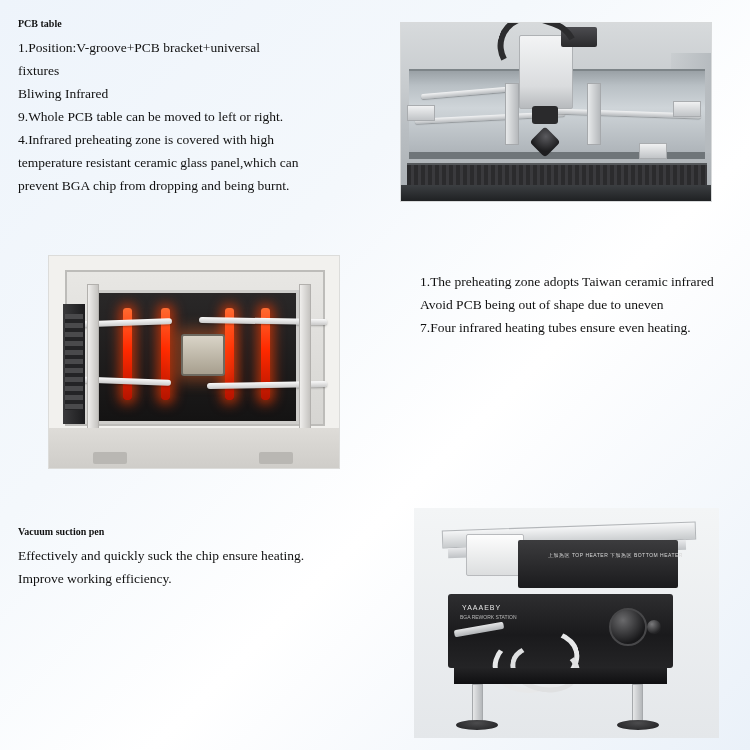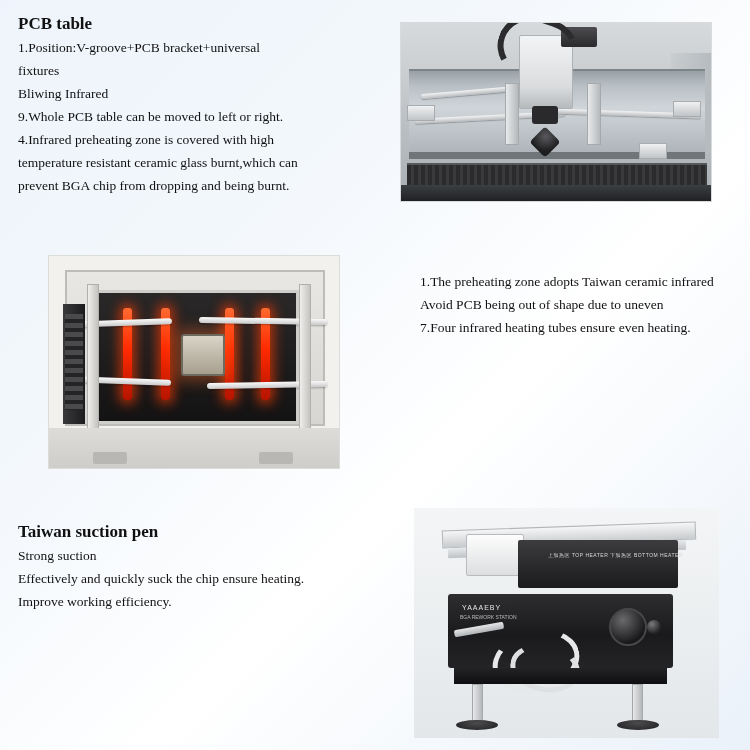--- a/index.html
+++ b/index.html
@@ -24,21 +24,21 @@
 
   
   .txt-block {
     position: absolute;
     font-size: 13.5px;
     line-height: 23px;
     color: #111;
   }
   .txt-block .heading {
     font-weight: bold;
-    font-size: 17px;
+    font-size: 10px;
     margin-bottom: 1px;
     display: block;
   }
   .txt-block .line {
     display: block;
     white-space: normal;
     font-family: Liberation Serif, serif;
   }
 
   
@@ -350,21 +350,21 @@
 
 <div class="page">
 
   <div class="txt-block" id="sec1-text">
     <span class="heading">PCB table</span>
     <span class="line">1.Position:V-groove+PCB bracket+universal</span>
     <span class="line">fixtures</span>
     <span class="line">Bliwing Infrared</span>
     <span class="line">9.Whole PCB table can be moved to left or right.</span>
     <span class="line">4.Infrared preheating zone is covered with high</span>
-    <span class="line">temperature resistant ceramic glass burnt,which can</span>
+    <span class="line">temperature resistant ceramic glass panel,which can</span>
     <span class="line">prevent BGA chip from dropping and being burnt.</span>
   </div>
 
   <div id="photo1">
     <div class="p1-bg"></div>
     <div class="p1-side"></div>
     <div class="p1-table"></div>
     <div class="p1-rail r3"></div>
     <div class="p1-rail r1"></div>
     <div class="p1-rail r2"></div>
@@ -402,22 +402,21 @@
     <div class="p2-foot f2"></div>
   </div>
 
   <div class="txt-block" id="sec2-text">
     <span class="line">1.The preheating zone adopts Taiwan ceramic  infrared</span>
     <span class="line">Avoid PCB being out of shape due to uneven</span>
     <span class="line">7.Four infrared heating tubes ensure even heating.</span>
   </div>
 
   <div class="txt-block" id="sec3-text">
-    <span class="heading">Taiwan suction pen</span>
-    <span class="line">Strong suction</span>
+    <span class="heading">Vacuum suction pen</span>
     <span class="line">Effectively and quickly suck the chip ensure heating.</span>
     <span class="line">Improve working efficiency.</span>
   </div>
 
   <div id="photo3">
     <div class="p3-bg"></div>
     <div class="p3-arm"></div>
     <div class="p3-arm2"></div>
     <div class="p3-headbox"></div>
     <div class="p3-blackhead"></div>

